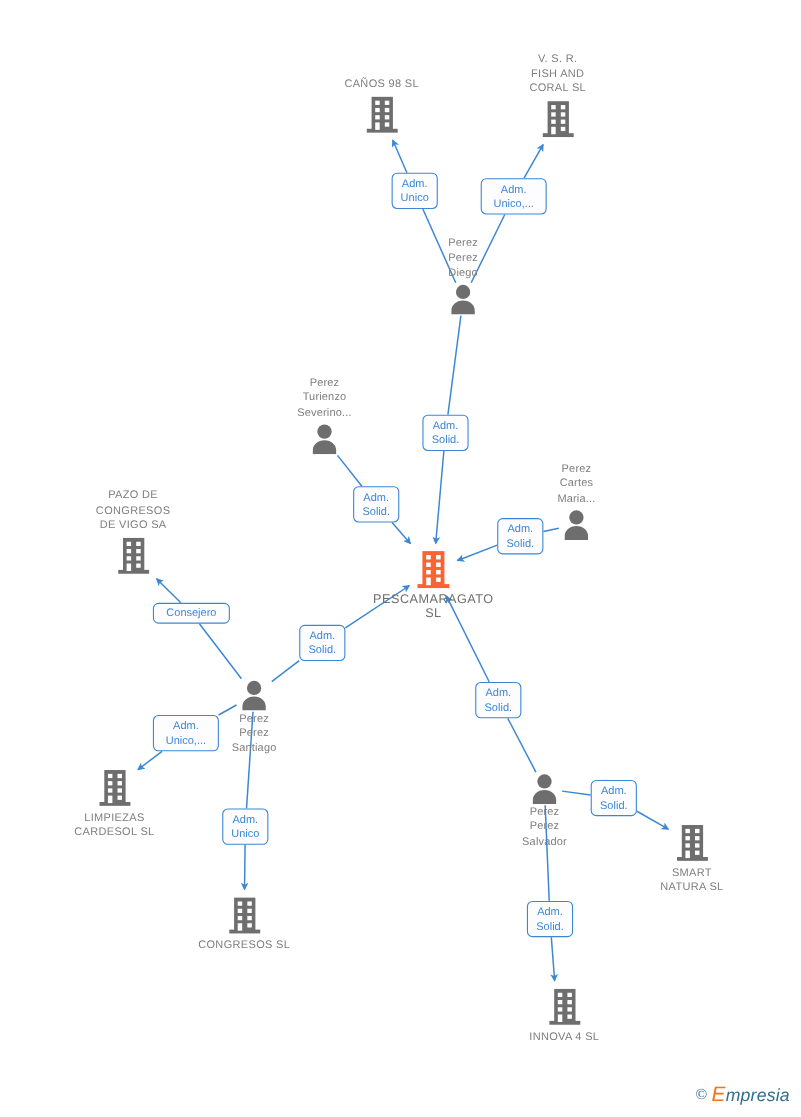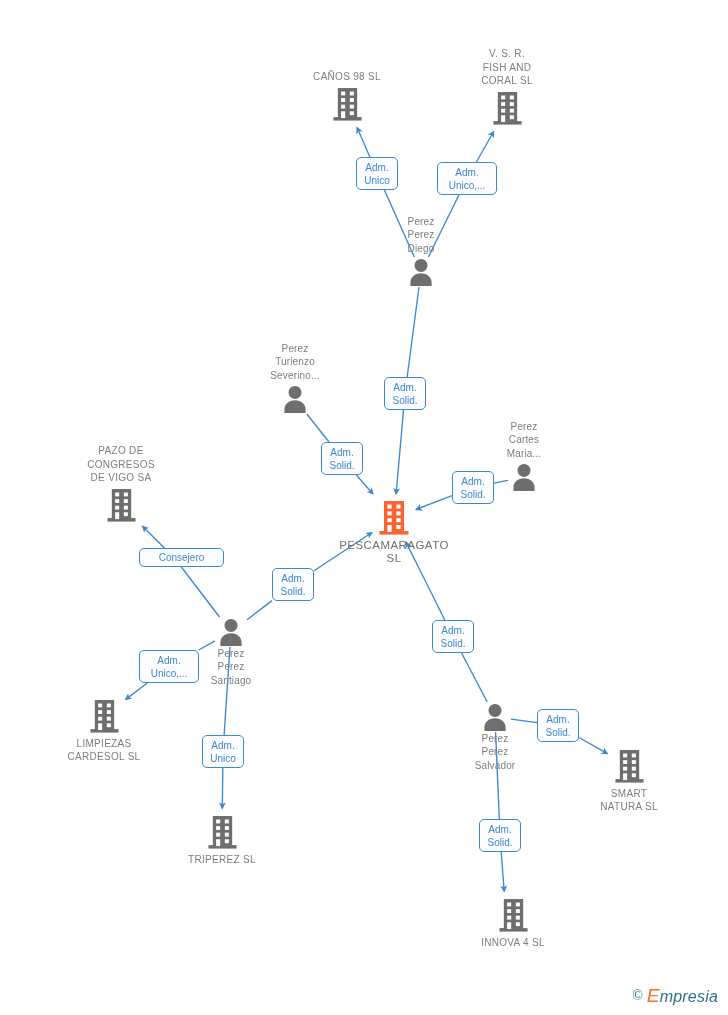--- a/index.html
+++ b/index.html
@@ -340,21 +340,21 @@
       <rect x="9.4" y="4.6" width="4.2" height="4"></rect>
       <rect x="18.4" y="4.6" width="4.2" height="4"></rect>
       <rect x="9.4" y="11.4" width="4.2" height="4"></rect>
       <rect x="18.4" y="11.4" width="4.2" height="4"></rect>
       <rect x="9.4" y="18.2" width="4.2" height="4"></rect>
       <rect x="18.4" y="18.2" width="4.2" height="4"></rect>
       <rect x="9.4" y="25" width="4.2" height="7"></rect>
       <rect x="18.4" y="25" width="4.2" height="4"></rect>
     </g>
   </svg></span>
-        <span class="label">TRIPEREZ  SL</span>
+        <span class="label">CONGRESOS  SL</span>
       </div>
       <div class="node company" style="left: 513px; top: 897.5px;">
         <span class="glyph"><svg width="31" height="35" viewBox="0 0 32 36" aria-hidden="true">
     <g fill="#6E6E6E">
       <rect x="6" y="1" width="20" height="31"></rect>
       <rect x="1.5" y="31" width="29" height="3.6"></rect>
     </g>
     <g fill="#ffffff">
       <rect x="9.4" y="4.6" width="4.2" height="4"></rect>
       <rect x="18.4" y="4.6" width="4.2" height="4"></rect>
@@ -374,21 +374,21 @@
       <div class="chip" style="left: 356px; top: 157px; width: 42px; height: 33px;">Adm.
 Unico</div>
       <div class="chip" style="left: 437px; top: 162px; width: 60px; height: 33px;">Adm.
 Unico,...</div>
       <div class="chip" style="left: 384px; top: 377px; width: 42px; height: 33px;">Adm.
 Solid.</div>
       <div class="chip" style="left: 321px; top: 442px; width: 42px; height: 33px;">Adm.
 Solid.</div>
       <div class="chip" style="left: 452px; top: 471px; width: 42px; height: 33px;">Adm.
 Solid.</div>
-      <div class="chip one-line" style="left: 139px; top: 548px; width: 85px; height: 19px;">Consejero</div>
+      <div class="chip one-line" style="left: 139px; top: 548px; width: 70px; height: 19px;">Consejero</div>
       <div class="chip" style="left: 272px; top: 568px; width: 42px; height: 33px;">Adm.
 Solid.</div>
       <div class="chip" style="left: 139px; top: 650px; width: 60px; height: 33px;">Adm.
 Unico,...</div>
       <div class="chip" style="left: 202px; top: 735px; width: 42px; height: 33px;">Adm.
 Unico</div>
       <div class="chip" style="left: 432px; top: 620px; width: 42px; height: 33px;">Adm.
 Solid.</div>
       <div class="chip" style="left: 537px; top: 709px; width: 42px; height: 33px;">Adm.
 Solid.</div>

